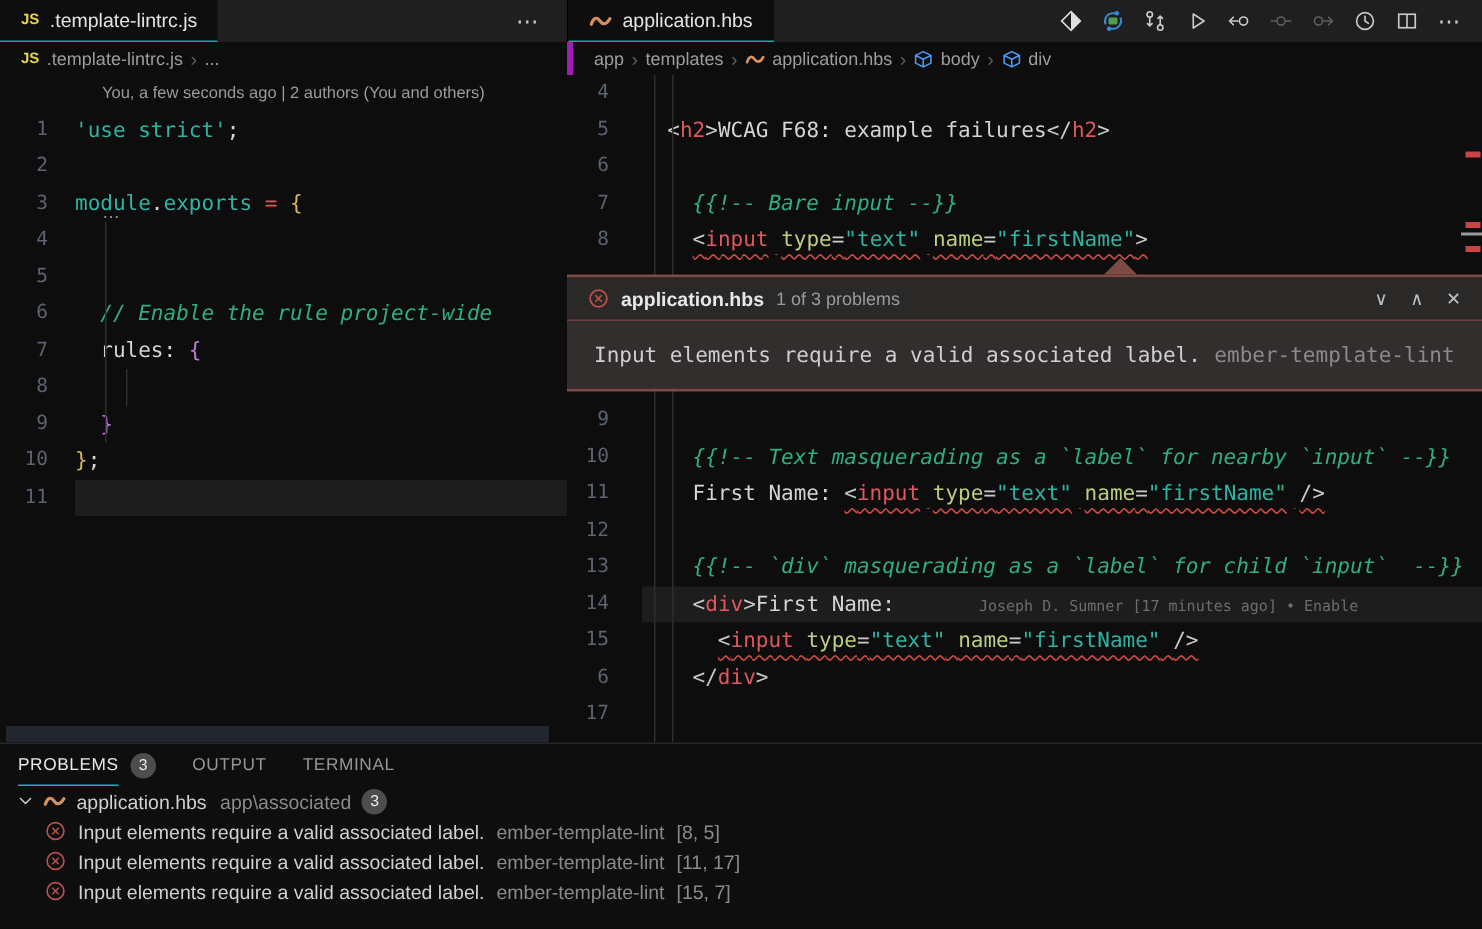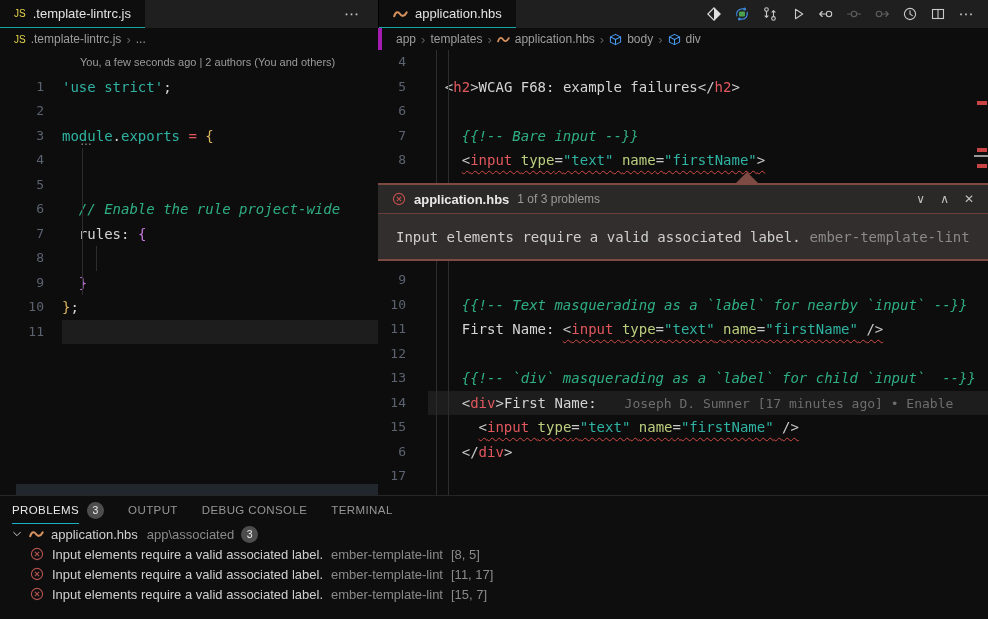--- a/index.html
+++ b/index.html
@@ -25,39 +25,39 @@
   .act svg{display:block}
   .more-glyph{color:#c9c9c9;font-size:15px}
 
   
   .crumbs{position:absolute;top:28px;height:22px;display:flex;align-items:center;gap:5px;
     font-size:12px;color:#9d9d9d;background:var(--bg)}
   .crumbs.left{left:0;width:378px;padding-left:14px}
   .crumbs.right{left:378px;right:0;padding-left:14px;border-left:4px solid #a21caf}
   .crumb{display:flex;align-items:center;gap:5px}
   .crumb-sep{color:#5f5f5f;font-size:13px}
-  .js-badge{color:#e8d44d;font-weight:normal;font-size:10px}
+  .js-badge{color:#e8d44d;font-weight:bold;font-size:10px}
 
   
   .editor{position:absolute;top:50px;bottom:124px;background:var(--bg);overflow:hidden}
-  .editor.left{left:16px;width:421px;border-right:7px solid #a16207}
+  .editor.left{left:4px;width:421px;border-right:7px solid #a16207}
   .editor.right{left:378px;right:0}
   .code-row{display:flex;height:24.5px;line-height:24.5px;
     font-family:"DejaVu Sans Mono",monospace;font-size:14px;white-space:pre}
   .code-row .ln{flex:none;width:46px;text-align:right;padding-right:18px;color:var(--ln);font-size:13px}
   .editor.right .code-row .ln{width:50px;padding-right:22px}
   .code-row .code{flex:1;white-space:pre}
   .code-row.current .code{background:#1d1d1d}
   .tk-f{color:var(--fg)} .tk-t{color:var(--string)} .tk-c{color:var(--comment);font-style:italic}
   .tk-g{color:var(--tag)} .tk-a{color:var(--attr)} .tk-p{color:#c9c9c9}
   .tk-r{color:var(--op)} .tk-y{color:var(--yellow)} .tk-k{color:var(--pink)} .tk-b{color:var(--blue)}
   .sq{text-decoration:underline;text-decoration-style:wavy;text-decoration-color:var(--squiggle);
     text-decoration-thickness:1px;text-underline-offset:5px;text-decoration-skip-ink:none}
   .codelens{height:24.5px;line-height:24.5px;padding-left:64px;font-size:11px;color:#9b9b9b}
-  .blame{color:#6d6d6d;font-size:13px;margin-left:28px}
+  .blame{color:#6d6d6d;font-size:10px;margin-left:56px}
   .guide{position:absolute;width:1px;background:#2d2d2d}
   .fold-dots{position:absolute;left:64px;top:86px;color:#9a9a9a;font-size:12px;line-height:10px}
 
   
   .vscroll{position:absolute;right:2px;top:0;width:14px;bottom:0}
   .vscroll .slider{position:absolute;top:0;left:0;right:0;height:272px;background:#39404d}
   .vscroll .track{position:absolute;top:272px;left:0;right:0;bottom:12px;background:#262a32}
   .vscroll .mark{position:absolute;top:162px;left:0;right:0;height:2px;background:#979ba1}
   .hbar{position:absolute;bottom:0;left:0;width:362px;height:11px;background:#22262d}
 
@@ -295,23 +295,20 @@
 <div class="panel">
   <div class="panel-tabs">
     <span class="panel-tab active">
       <span class="lbl">PROBLEMS</span>
       <span class="badge">3</span>
     </span>
     <span class="panel-tab">
         <span class="lbl">OUTPUT</span>
       </span>
     <span class="panel-tab">
-        <span class="lbl">DEBUG CONSOLE</span>
-      </span>
-    <span class="panel-tab">
         <span class="lbl">TERMINAL</span>
       </span>
   </div>
   <div class="tree-header">
     <svg width="10" height="10" viewBox="0 0 12 12">
         <path d="M2 4 L6 8 L10 4" stroke="#cccccc" stroke-width="1.2" fill="none" stroke-linecap="round" stroke-linejoin="round"></path>
       </svg>
     <svg width="15" height="10" viewBox="0 0 15 10">
         <path d="M1.2 7.2 C2.8 2.2 5.2 2.4 7 5 C8.8 7.6 11.2 7.8 13.6 3.4" stroke="#d6915f" stroke-width="2.1" fill="none" stroke-linecap="round"></path>
       </svg>

